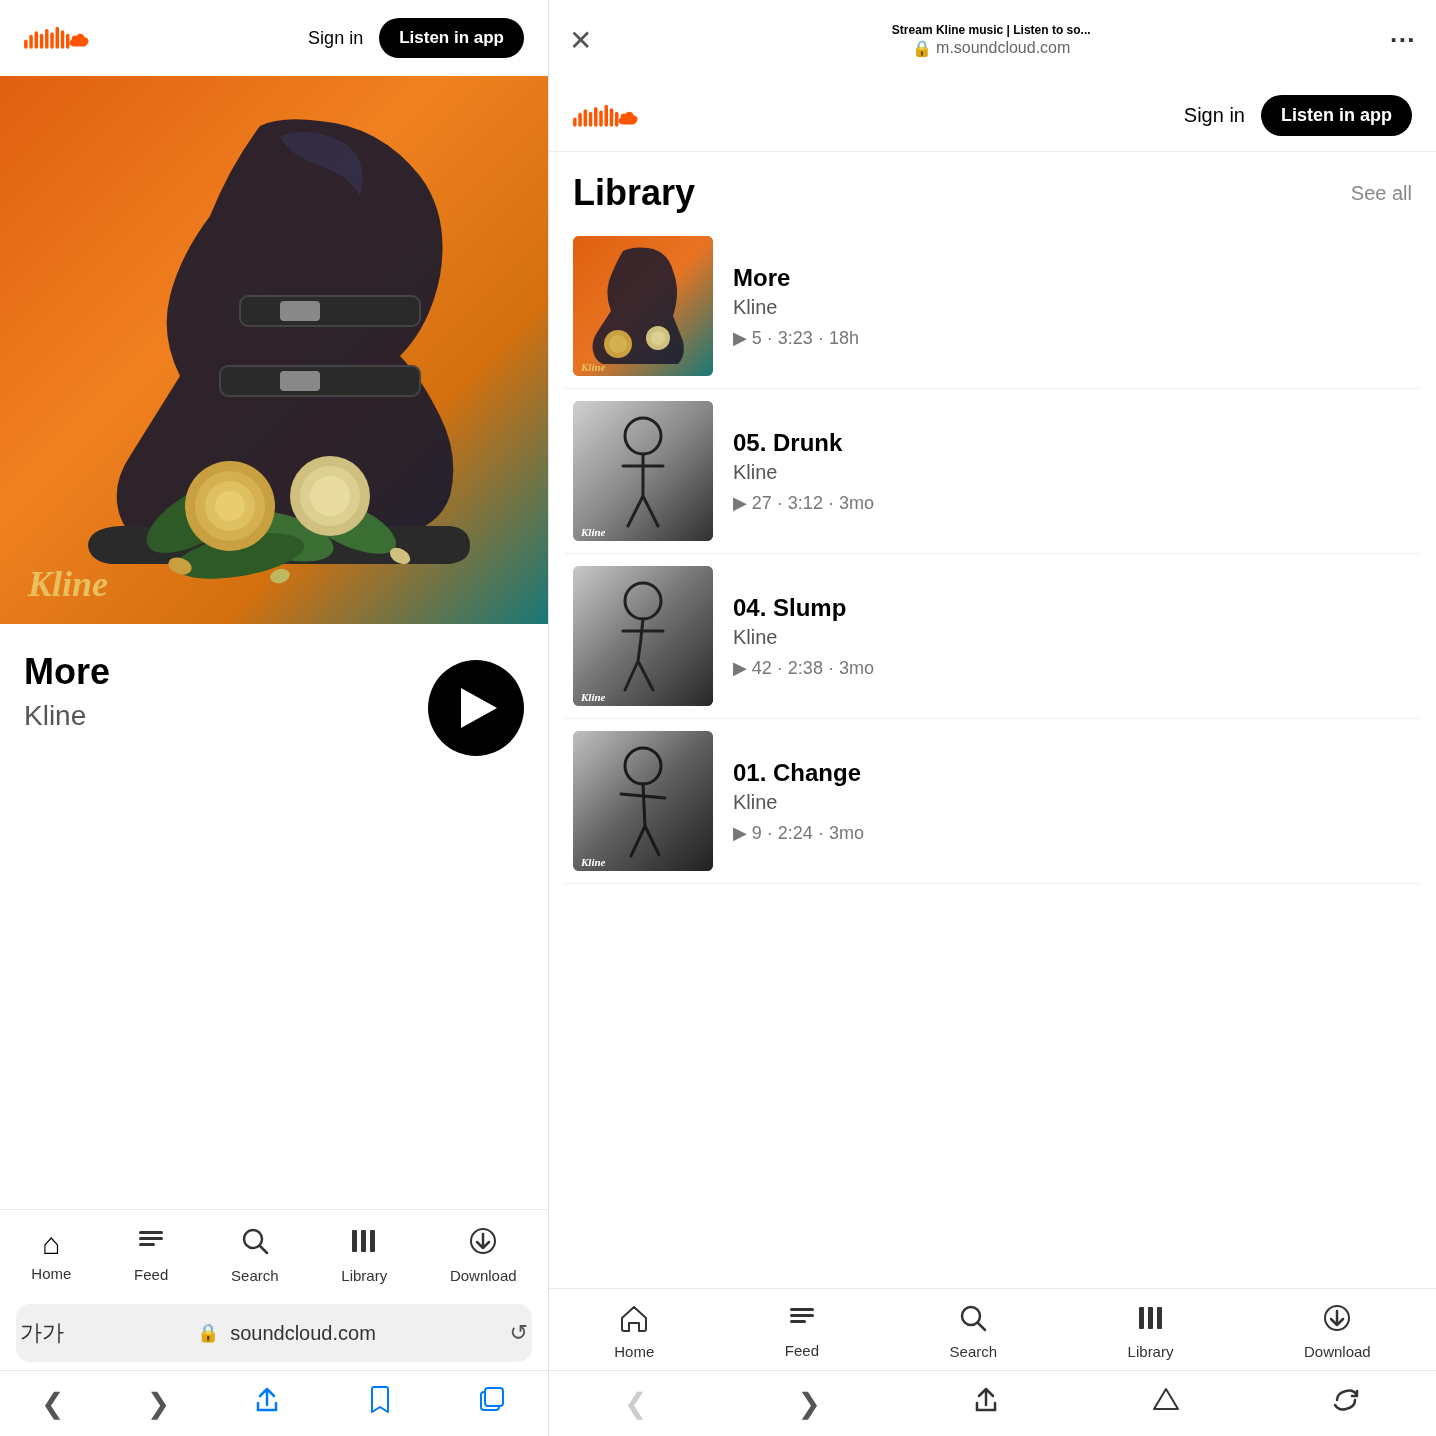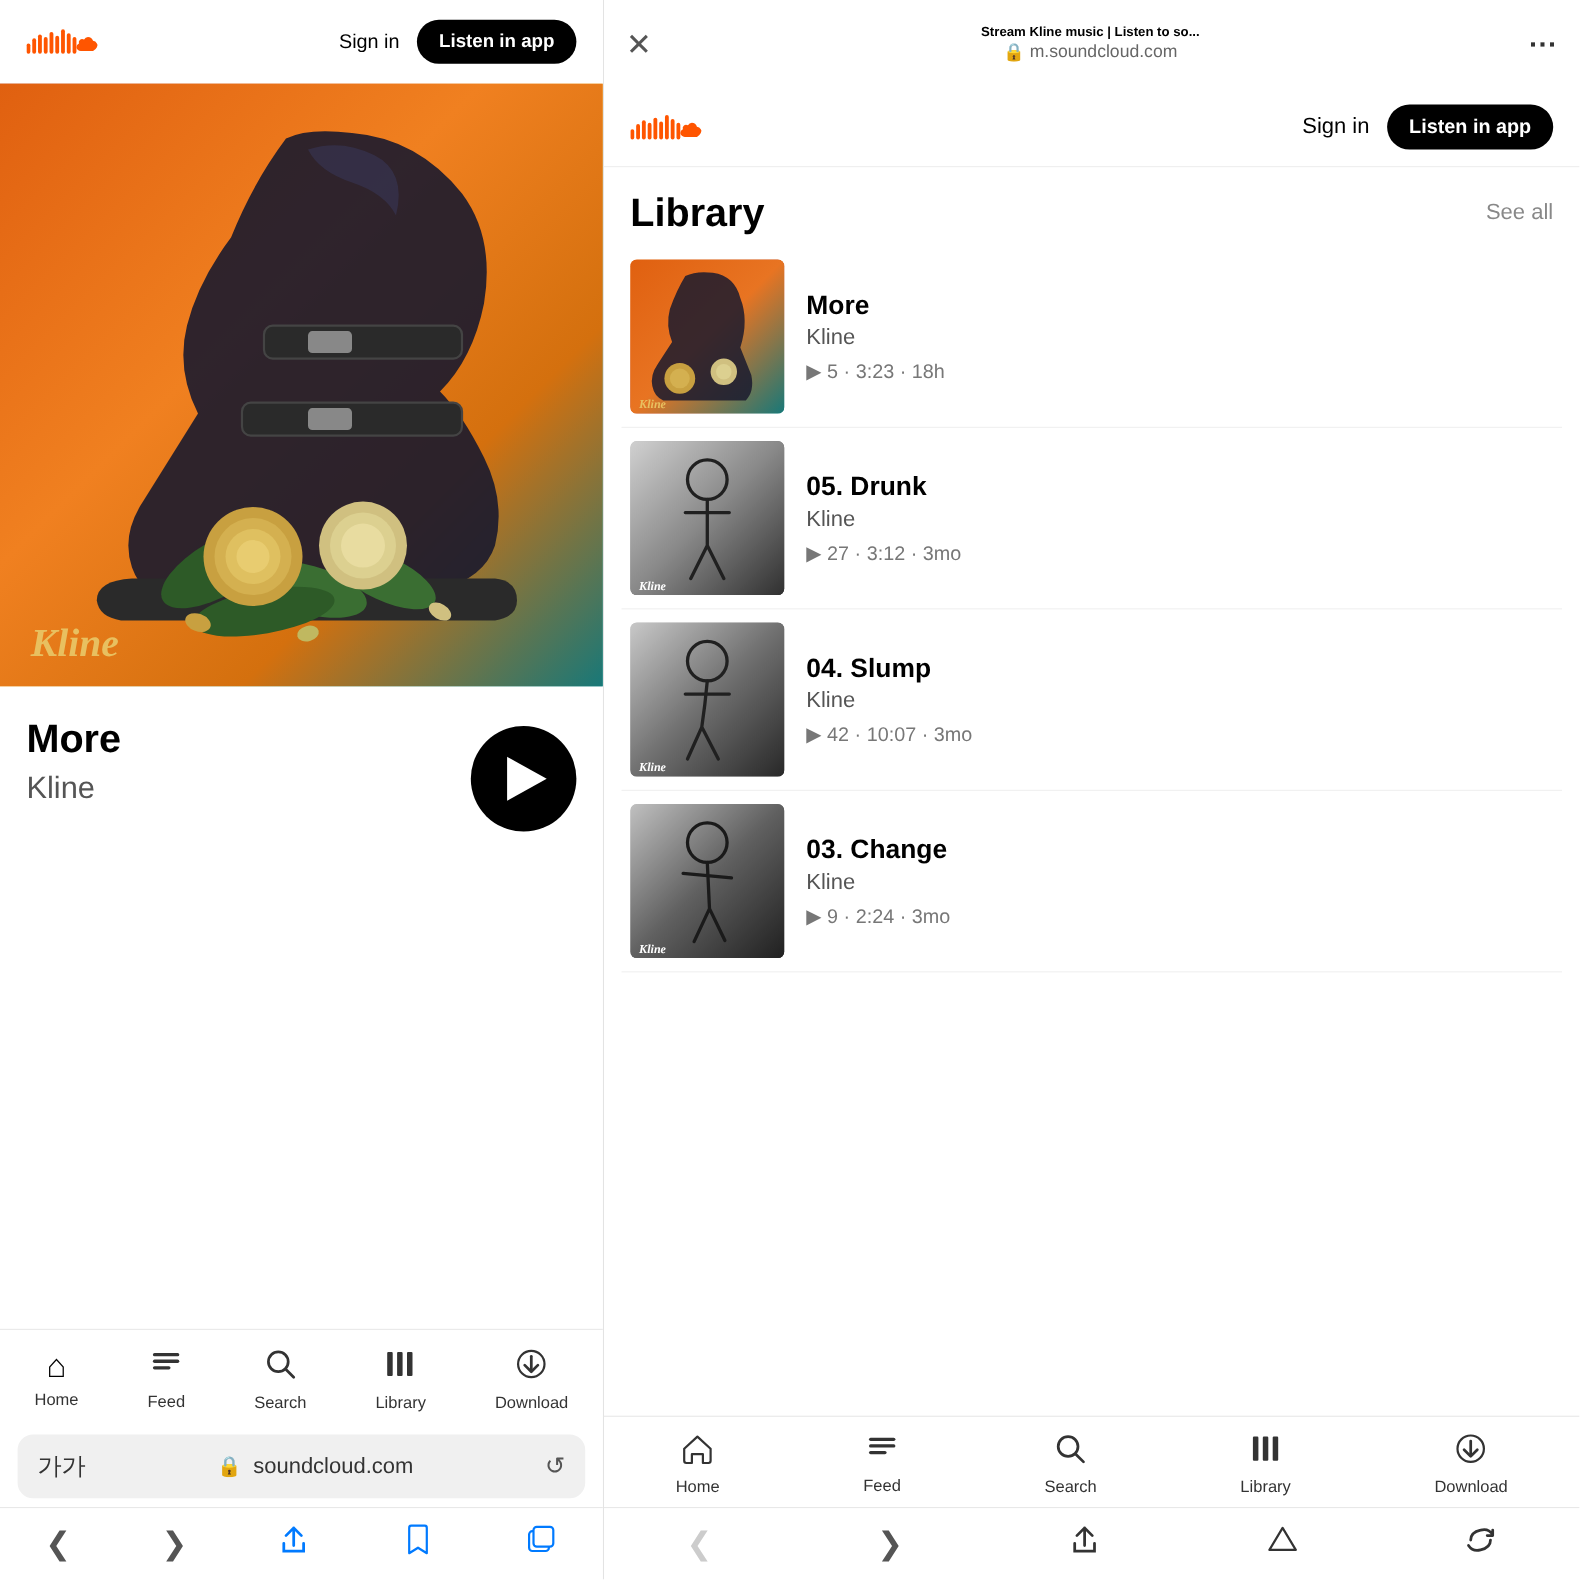--- a/index.html
+++ b/index.html
@@ -159,21 +159,21 @@
       color: #333;
     }
 
     
     .address-bar {
       display: flex;
       align-items: center;
       background: #f0f0f0;
       border-radius: 14px;
       margin: 8px 16px;
-      padding: 14px 18px;
+      padding: 14px 4px;
       gap: 10px;
     }
 
     .addr-text-left {
       font-size: 22px;
       color: #333;
       margin-right: auto;
     }
 
     .addr-lock {
@@ -693,42 +693,42 @@
           </defs>
           <rect width="140" height="140" fill="url(#th3)"></rect>
           <circle cx="70" cy="35" r="18" fill="none" stroke="#202020" stroke-width="3"></circle>
           <path d="M70 53 Q68 75 65 95 M50 65 L90 65 M65 95 L52 124 M65 95 L80 124" stroke="#202020" stroke-width="3" fill="none" stroke-linecap="round"></path>
           <text x="8" y="135" font-family="Georgia, serif" font-size="11" font-style="italic" font-weight="700" fill="#fff">Kline</text>
         </svg>
       </div>
       <div class="track-row-meta">
         <div class="row-title">04. Slump</div>
         <div class="row-artist">Kline</div>
-        <div class="row-stats">▶ 42 · 10:07 · 3mo</div>
+        <div class="row-stats">▶ 42 · 2:38 · 3mo</div>
       </div>
     </div>
 
     <div class="track-row">
       <div class="track-thumb thumb-sketch">
         <svg width="140" height="140" viewBox="0 0 140 140">
           <defs>
             <linearGradient id="th4" x1="0%" y1="0%" x2="100%" y2="100%">
               <stop offset="0%" style="stop-color:#c0c0c0"></stop>
               <stop offset="50%" style="stop-color:#606060"></stop>
               <stop offset="100%" style="stop-color:#202020"></stop>
             </linearGradient>
           </defs>
           <rect width="140" height="140" fill="url(#th4)"></rect>
           <circle cx="70" cy="35" r="18" fill="none" stroke="#1a1a1a" stroke-width="3"></circle>
           <path d="M70 53 L72 95 M48 63 L92 67 M72 95 L58 125 M72 95 L86 124" stroke="#1a1a1a" stroke-width="3" fill="none" stroke-linecap="round"></path>
           <text x="8" y="135" font-family="Georgia, serif" font-size="11" font-style="italic" font-weight="700" fill="#fff">Kline</text>
         </svg>
       </div>
       <div class="track-row-meta">
-        <div class="row-title">03. Change</div>
+        <div class="row-title">01. Change</div>
         <div class="row-artist">Kline</div>
         <div class="row-stats">▶ 9 · 2:24 · 3mo</div>
       </div>
     </div>
 
   </div>
 
   <div class="right-bottom-nav">
     <div class="nav-item">
       <span>

